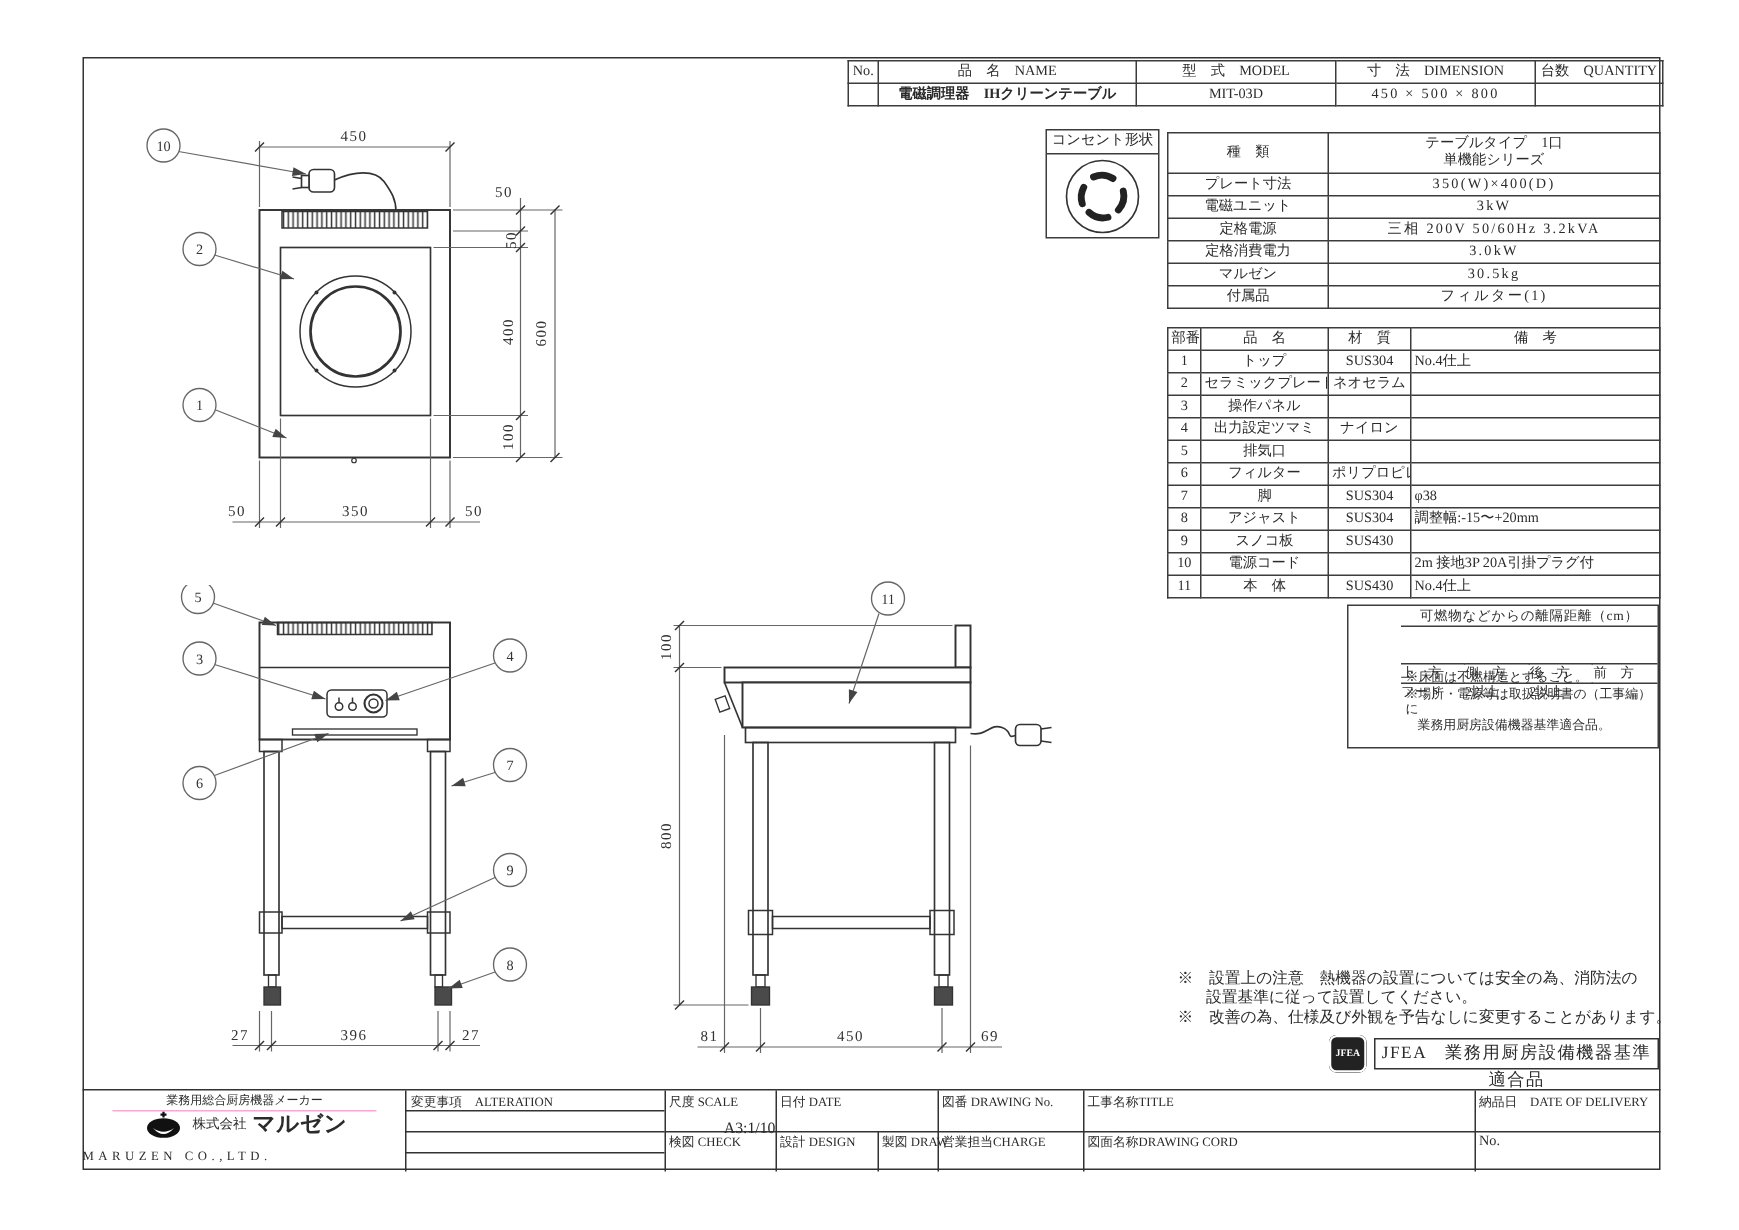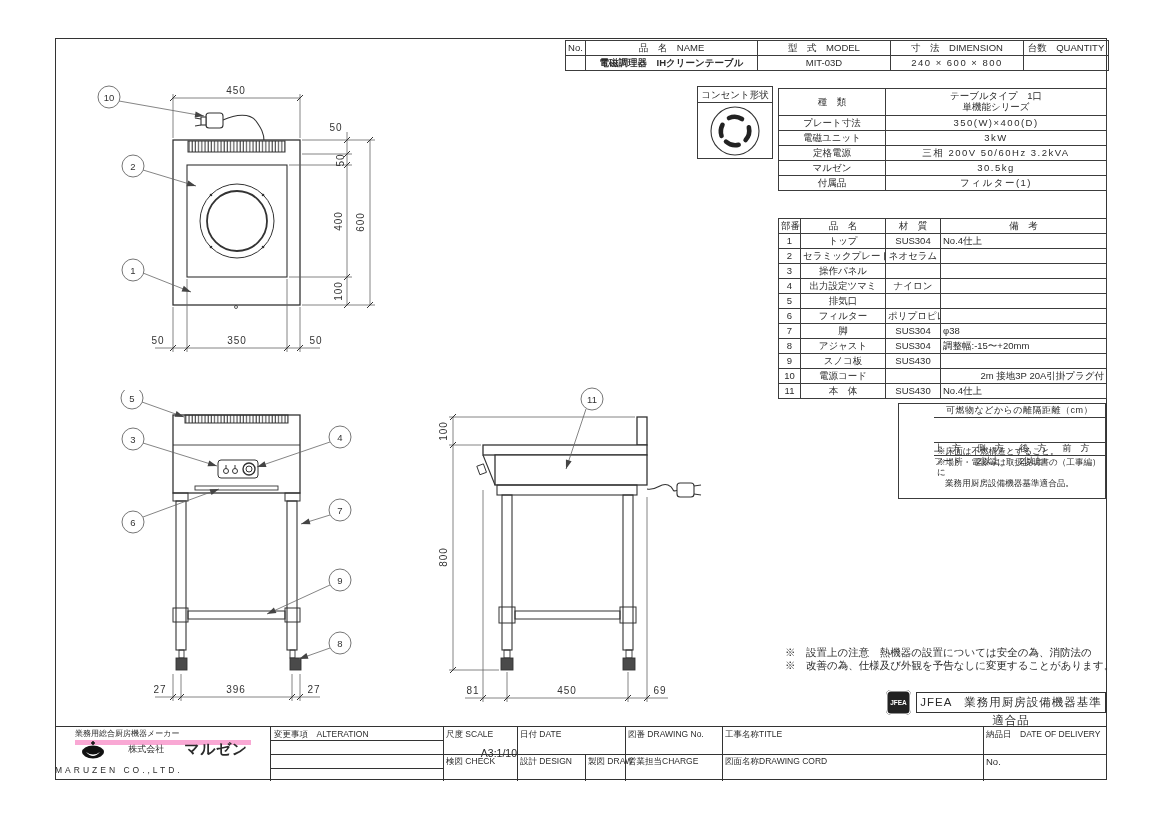--- a/index.html
+++ b/index.html
@@ -1,17 +1,17 @@
 <!DOCTYPE html>
 <html><head>
 <meta charset="utf-8">
 <style>
   html,body{margin:0;padding:0;background:#fff;}
   .sheet{position:relative;width:1159px;height:820px;background:#fff;overflow:hidden;
-         font-family:Liberation Sans, sans-serif;color:#2b2b2b;border-radius:27px;}
+         font-family:Liberation Serif, serif;color:#2b2b2b;border-radius:27px;}
   .abs{position:absolute;}
   .frame{position:absolute;left:55px;top:38px;width:1052px;height:742px;border:1.3px solid #333;box-sizing:border-box;}
   table.dt{border-collapse:collapse;table-layout:fixed;}
   .dt td{border:1px solid #3c3c3c;font-size:9.5px;padding:0 2px;text-align:center;
          overflow:hidden;white-space:nowrap;height:14px;line-height:1.15;}
   .dt .pre{white-space:pre-line;}
   .ls1{letter-spacing:1.5px;}
   .bold{font-weight:bold;}
   
   .clr{position:absolute;left:898px;top:403px;width:208px;height:96px;border:1px solid #3c3c3c;box-sizing:border-box;font-size:9px;padding-left:35px;}
@@ -58,21 +58,21 @@
       <td>No.</td>
       <td>品　名　NAME</td>
       <td>型　式　MODEL</td>
       <td>寸　法　DIMENSION</td>
       <td>台数　QUANTITY</td>
     </tr>
     <tr>
       <td></td>
       <td class="bold">電磁調理器　IHクリーンテーブル</td>
       <td>MIT-03D</td>
-      <td class="ls1">240 × 600 × 800</td>
+      <td class="ls1">450 × 500 × 800</td>
       <td></td>
     </tr>
   </tbody>
     </table>
 
   <div class="outlet">
     <div class="outlet-label">コンセント形状</div>
     <svg width="74" height="55" viewBox="0 0 74 55">
       <circle cx="37" cy="28" r="24" fill="#fff" stroke="#333" stroke-width="1.1"></circle>
       <g stroke="#222" stroke-width="4.6" fill="none" stroke-linecap="round">
@@ -99,20 +99,24 @@
           <td>プレート寸法</td>
         <td class="ls1">350(W)×400(D)</td>
         </tr>
     <tr>
           <td>電磁ユニット</td>
         <td class="ls1">3kW</td>
         </tr>
     <tr>
           <td>定格電源</td>
         <td class="ls1">三相 200V 50/60Hz 3.2kVA</td>
+        </tr>
+    <tr>
+          <td>定格消費電力</td>
+        <td class="ls1">3.0kW</td>
         </tr>
     <tr>
           <td>マルゼン</td>
         <td class="ls1">30.5kg</td>
         </tr>
     <tr>
           <td>付属品</td>
         <td class="ls1">フィルター(1)</td>
         </tr>
   </tbody>
@@ -183,21 +187,21 @@
     <tr>
           <td>9</td>
           <td>スノコ板</td>
           <td>SUS430</td>
           <td style="text-align:left"></td>
         </tr>
     <tr>
           <td>10</td>
           <td>電源コード</td>
           <td></td>
-          <td style="text-align:right">2m 接地3P 20A引掛プラグ付</td>
+          <td style="text-align:left">2m 接地3P 20A引掛プラグ付</td>
         </tr>
     <tr>
           <td>11</td>
           <td>本　体</td>
           <td>SUS430</td>
           <td style="text-align:left">No.4仕上</td>
         </tr>
   </tbody>
     </table>
 
@@ -217,20 +221,21 @@
     </div>
     <div class="clr-notes">
       <div>※床面は不燃構造とすること。</div>
       <div>※場所・電源等は取扱説明書の（工事編）に</div>
       <div style="margin-left:8px">業務用厨房設備機器基準適合品。</div>
     </div>
   </div>
 
   <div class="remarks">
     <div>※　設置上の注意　熱機器の設置については安全の為、消防法の</div>
+    <div class="ind">設置基準に従って設置してください。</div>
     <div>※　改善の為、仕様及び外観を予告なしに変更することがあります。</div>
   </div>
 
   <div class="jfea-icon"><span>JFEA</span></div>
   <div class="jfea-box">JFEA　業務用厨房設備機器基準適合品</div>
 
   <svg class="abs" style="left:60px;top:80px;" width="330" height="290" viewBox="0 0 330 290">
     <defs>
       <pattern id="hp" width="3.2" height="12" patternUnits="userSpaceOnUse">
         <line x1="1" y1="0" x2="1" y2="12" stroke="#333" stroke-width="1"></line>
@@ -478,22 +483,22 @@
     <div class="v" style="left:462px"></div>
     <div class="v" style="left:530px;top:27px;height:27px"></div>
     <div class="v" style="left:570px"></div>
     <div class="v" style="left:667px"></div>
     <div class="v" style="left:928px"></div>
     <div class="h" style="left:388px;top:27px;width:664px"></div>
     <div class="h" style="left:215px;top:13px;width:173px"></div>
     <div class="h" style="left:215px;top:27px;width:173px"></div>
     <div class="h" style="left:215px;top:41px;width:173px"></div>
 
-    <div class="abs" style="left:20px;top:1px;width:176px;font-size:8px;border-bottom:5px solid #f9a8d4;padding-bottom:1px;">業務用総合厨房機器メーカー</div>
-    <div class="abs" style="left:8px;top:13px;width:200px;display:flex;align-items:center;justify-content:center;gap:20px;">
+    <div class="abs" style="left:20px;top:1px;width:176px;text-align:center;font-size:8px;border-bottom:1px solid #f9a8d4;padding-bottom:1px;">業務用総合厨房機器メーカー</div>
+    <div class="abs" style="left:8px;top:13px;width:200px;display:flex;align-items:center;justify-content:center;gap:4px;">
       <svg width="30" height="18" viewBox="0 0 30 18">
         <line x1="15" y1="0" x2="15" y2="4" stroke="#111" stroke-width="1.5"></line>
         <line x1="13" y1="2" x2="17" y2="2" stroke="#111" stroke-width="1.5"></line>
         <ellipse cx="15" cy="11" rx="11" ry="6.5" fill="#111"></ellipse>
         <path d="M8,11 q7,5 14,0 q-7,8 -14,0z" fill="#fff"></path>
       </svg>
       <span style="font-size:9px">株式会社</span>
       <span style="font-size:15px;font-weight:900;letter-spacing:0.5px">マルゼン</span>
     </div>
     <div class="abs" style="left:0;top:38px;width:215px;text-align:left;font-size:8.5px;letter-spacing:3px;">MARUZEN CO.,LTD.</div>

